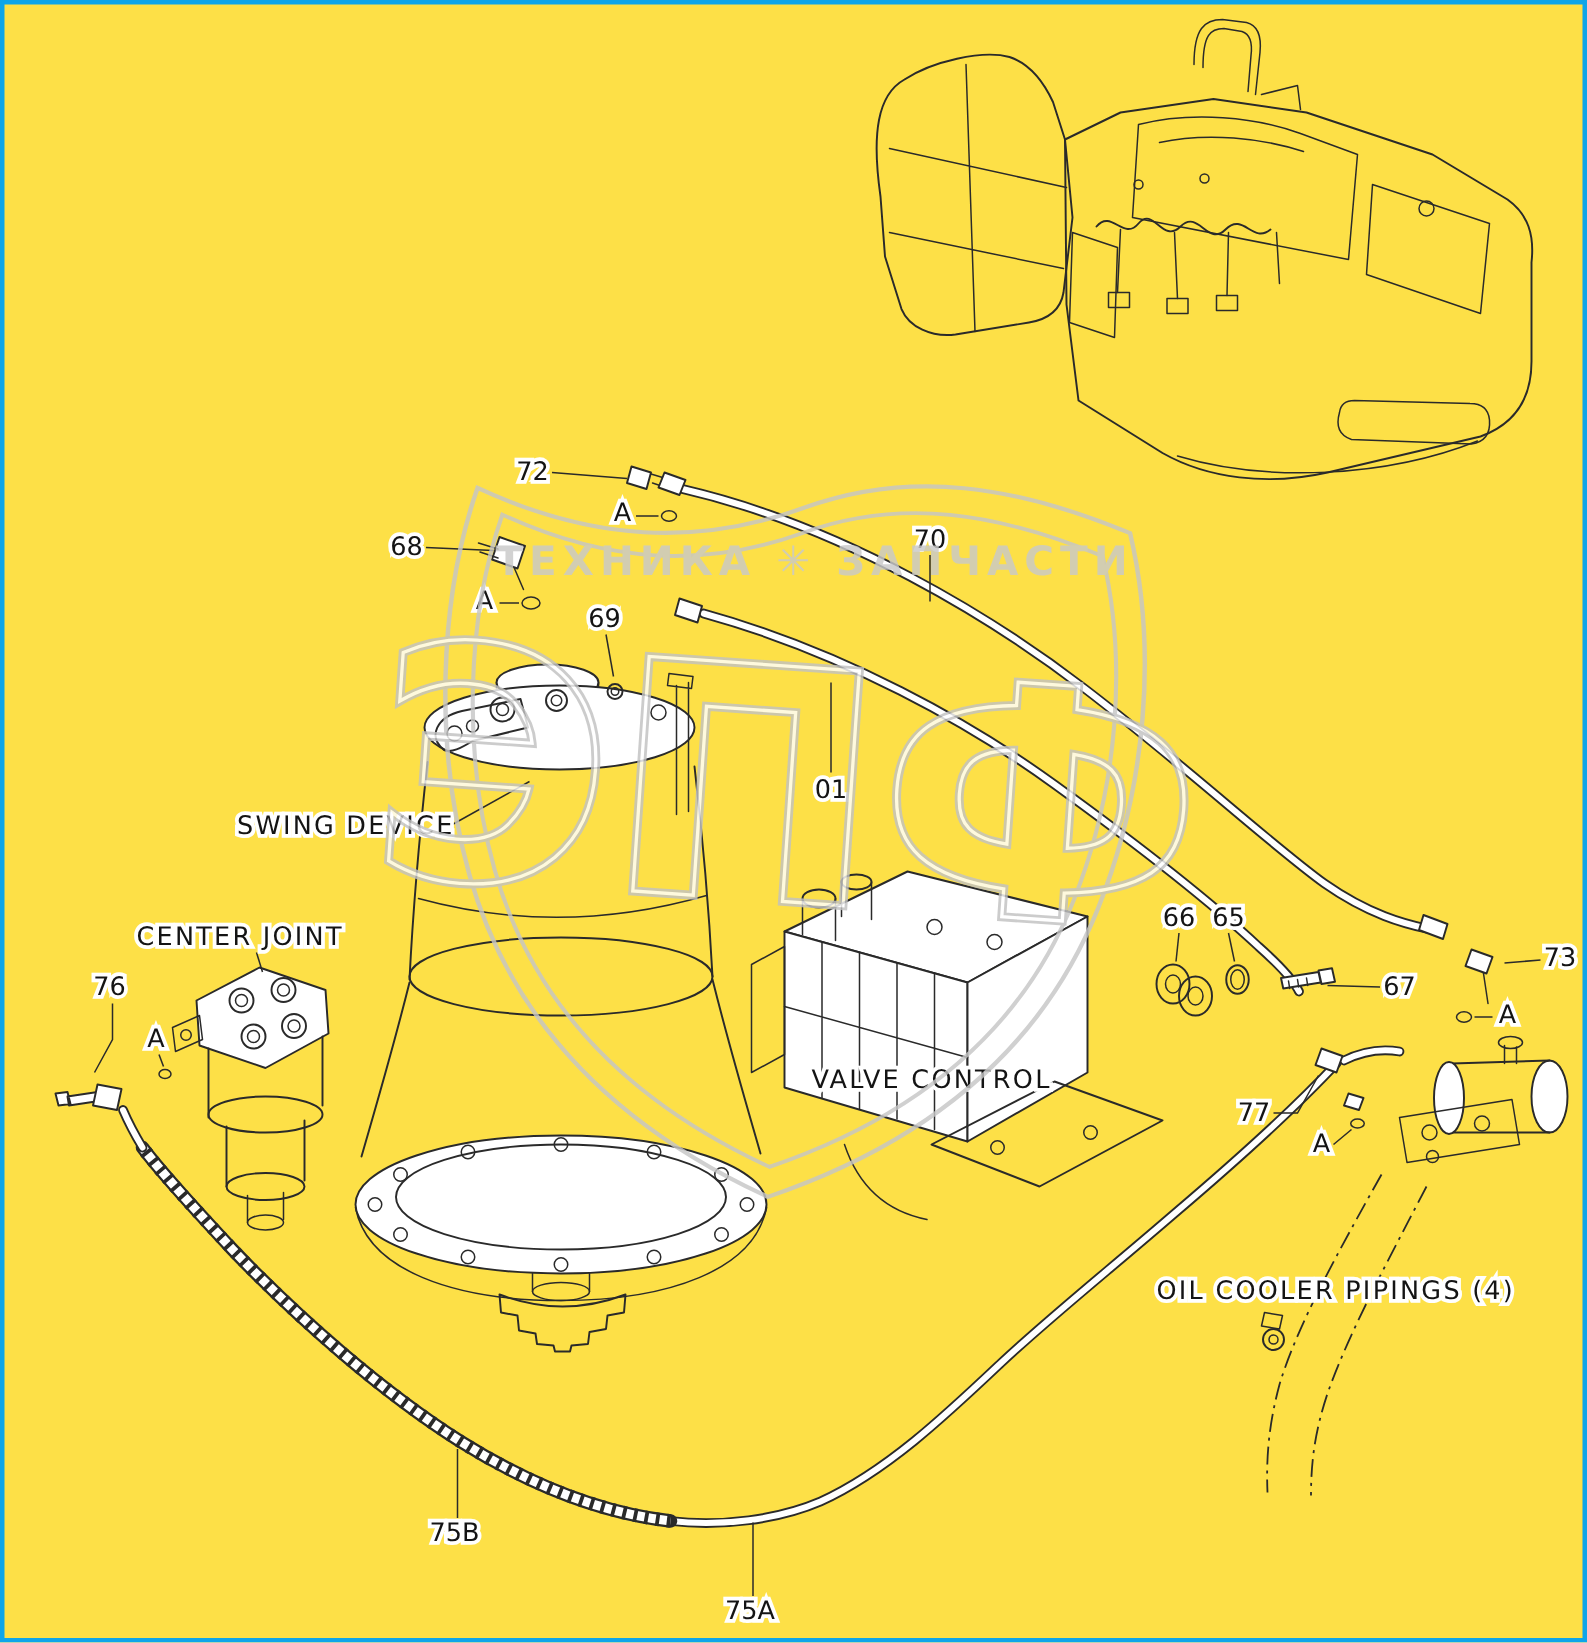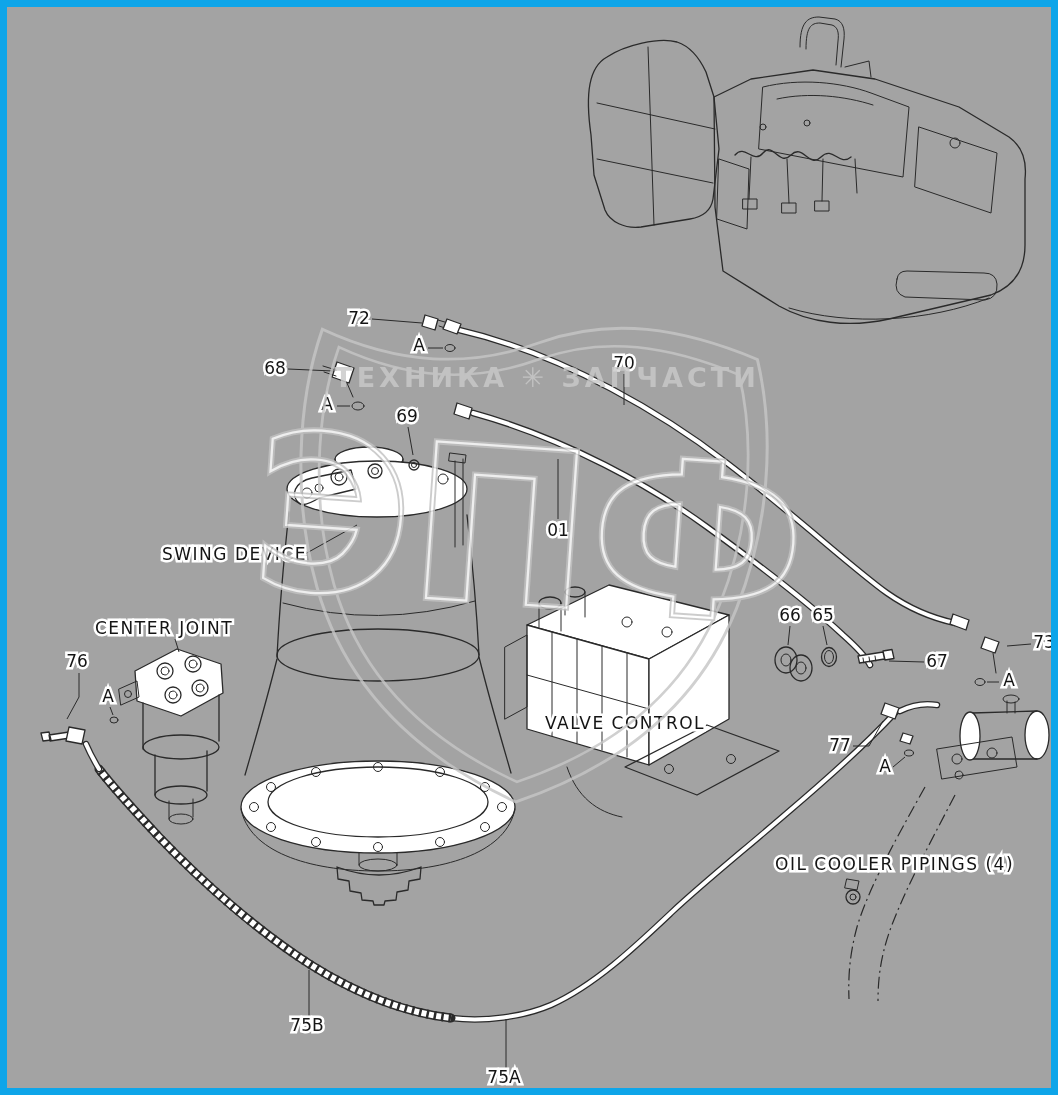--- a/index.html
+++ b/index.html
@@ -1,16 +1,16 @@
 <!DOCTYPE html>
 <html><head>
 <meta charset="utf-8">
 <style>
   html,body{margin:0;padding:0;background:#e8e8e8;}
-  .page{position:relative;width:1058px;height:1095px;background:#a3a3a3;border:7px solid #0ea5e9;
+  .page{position:relative;width:1058px;height:1095px;background:#fde047;border:3px solid #0ea5e9;
         box-sizing:border-box;overflow:hidden;font-family:"DejaVu Sans",sans-serif;}
   .page svg{position:absolute;left:0;top:0;}
   .ln{fill:none;stroke:#2a2a2a;stroke-width:1.3;stroke-linecap:round;stroke-linejoin:round;}
   .thin{stroke-width:1;}
   .fillw{fill:#fff;}
   .leader{fill:none;stroke:#2a2a2a;stroke-width:1;}
   .hoseO{fill:none;stroke:#2a2a2a;stroke-width:6.5;stroke-linecap:round;}
   .hoseI{fill:none;stroke:#fff;stroke-width:4;stroke-linecap:round;}
   .coilO{fill:none;stroke:#2a2a2a;stroke-width:9;stroke-linecap:round;}
   .coilI{fill:none;stroke:#fff;stroke-width:6;}

